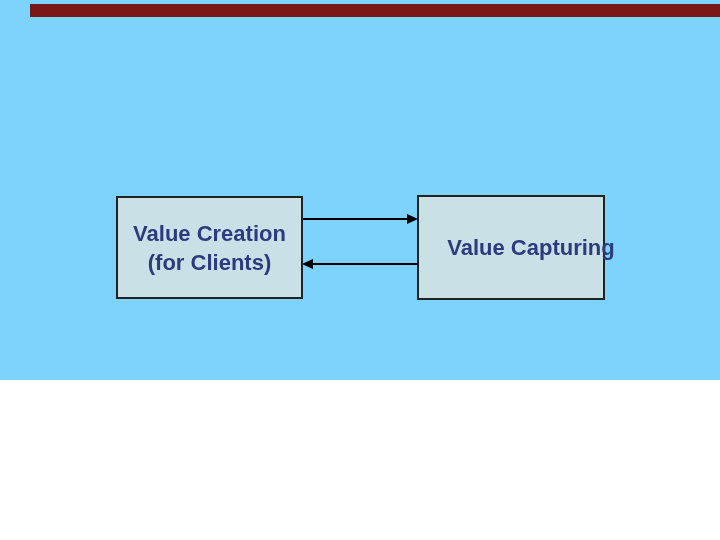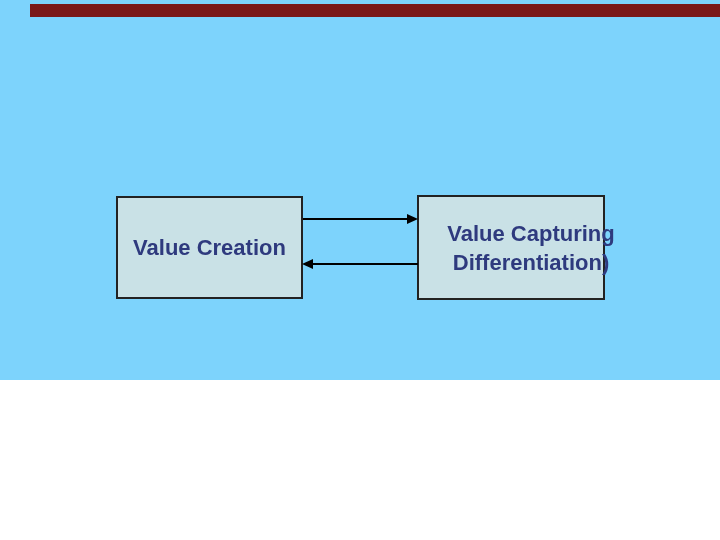--- a/index.html
+++ b/index.html
@@ -47,25 +47,25 @@
 <body>
 
 <div class="slide">
 
   <div class="bar bar-top" style="background-color: rgb(122, 24, 24);"></div>
 
   <div class="bar bar-bottom" style="background-color: rgb(122, 24, 24);"></div>
 
   <div class="box box-left" style="background-color: rgb(201, 225, 230); border-color: rgb(34, 34, 34); color: rgb(46, 58, 126);">
     <div class="line">Value Creation</div>
+    <div class="line">(for Clients)</div>
   </div>
 
   <div class="box box-right" style="background-color: rgb(201, 225, 230); border-color: rgb(34, 34, 34); color: rgb(46, 58, 126); padding-left: 40px;">
     <div class="line">Value Capturing</div>
-    <div class="line">Differentiation)</div>
   </div>
 
   <div class="arrow">
     <div class="shaft shaft-top" style="background-color: rgb(0, 0, 0);"></div>
     <div class="head head-right" style="border-left-color: rgb(0, 0, 0);"></div>
   </div>
 
   <div class="arrow">
     <div class="shaft shaft-bottom" style="background-color: rgb(0, 0, 0);"></div>
     <div class="head head-left" style="border-right-color: rgb(0, 0, 0);"></div>

